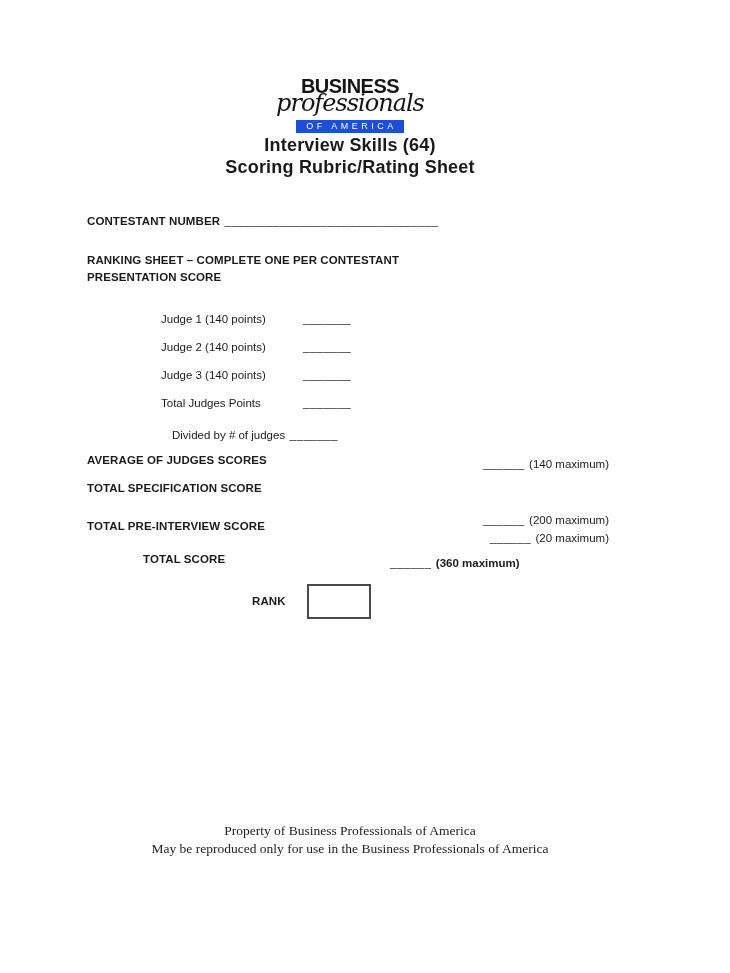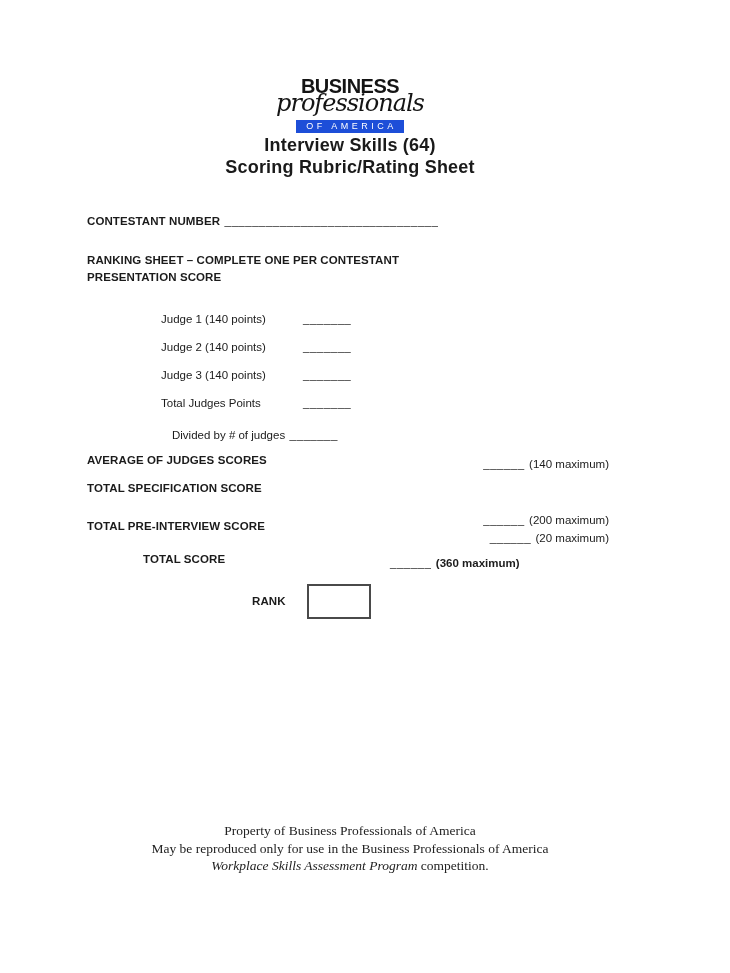--- a/index.html
+++ b/index.html
@@ -205,16 +205,15 @@
     <span class="blank">______</span>
     <span class="total-max">(360 maximum)</span>
   </div>
 
   <div class="line lbl rank-label">RANK</div>
   <div class="rank-box"></div>
 
   <div class="footer">
     <div>Property of Business Professionals of America</div>
     <div>May be reproduced only for use in the Business Professionals of America</div>
-    <div><span class="italic">Workplace Skills Assessment Program</span><span> competition.</span></div>
   </div>
 
 </div>
 
 </body></html>

